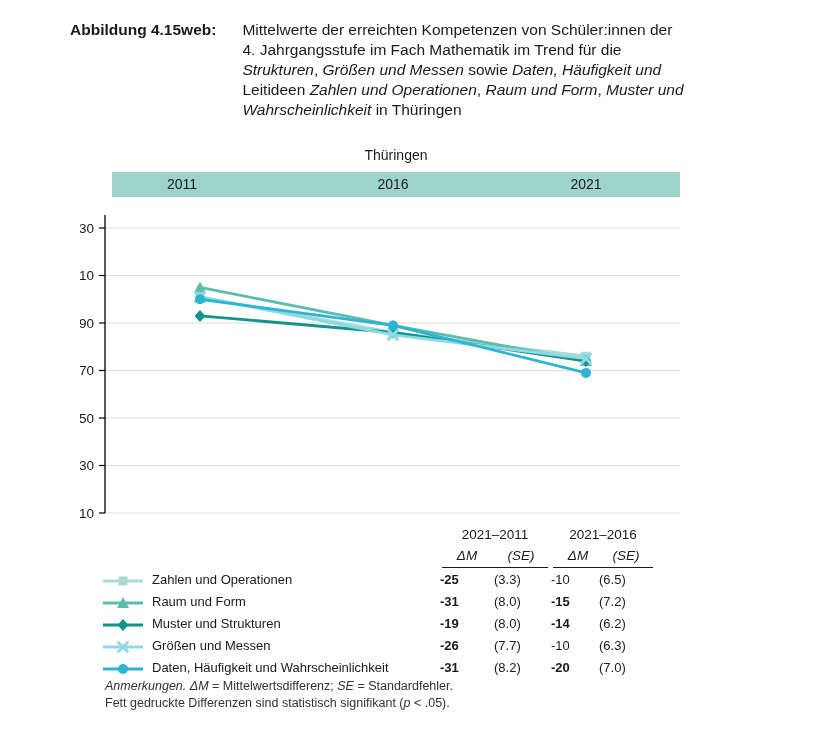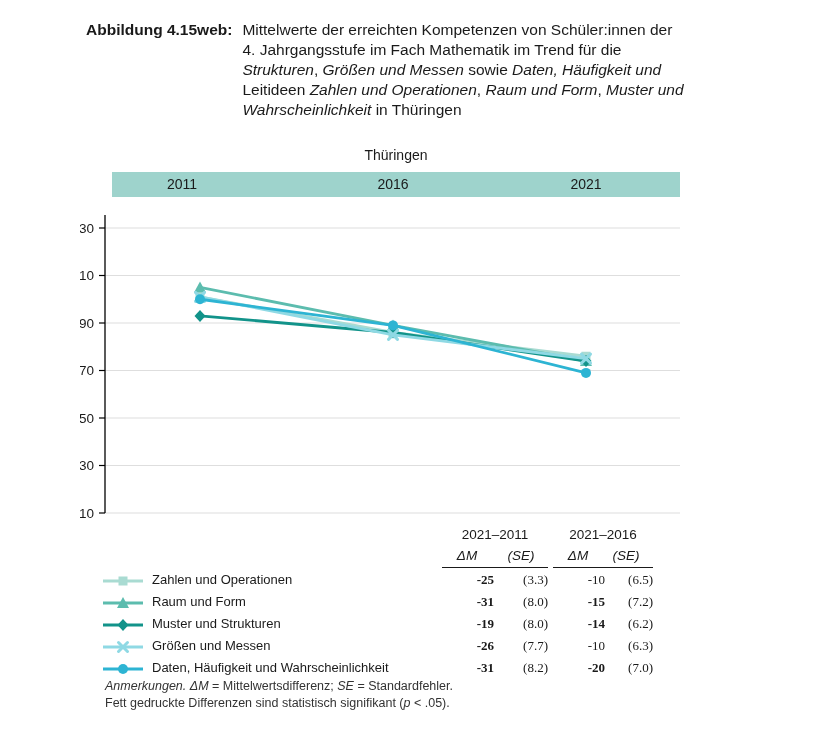--- a/index.html
+++ b/index.html
@@ -2,21 +2,21 @@
 <html><head>
 <meta charset="utf-8">
 <style>
   html,body{margin:0;padding:0;background:#fff;}
   .page{position:relative;width:829px;height:745px;background:#fff;
         font-family:"Liberation Sans",sans-serif;color:#1a1a1a;overflow:hidden;}
   .abs{position:absolute;}
   .it{font-style:italic;}
 
   
-  .figure-head{left:86px;top:20px;display:flex;gap:10px;font-size:15.5px;line-height:20px;}
+  .figure-head{left:70px;top:20px;display:flex;gap:26px;font-size:15.5px;line-height:20px;}
   .fig-label{font-weight:700;white-space:nowrap;}
   .fig-title .line{white-space:nowrap;}
 
   
   .region-title{top:147px;left:112px;width:568px;text-align:center;font-size:14px;}
   .year-band{left:112px;top:172px;width:568px;height:25px;}
   .band-year{position:absolute;top:4px;transform:translateX(-50%);font-size:14px;}
 
   
   .plot{left:80px;top:205px;}
@@ -24,21 +24,21 @@
   
   .tbl-group{top:527px;font-size:13.5px;text-align:center;}
   .tbl-sub{top:548px;font-size:13.5px;font-style:italic;text-align:center;}
   .tbl-rule{top:567px;height:0;border-top:1.5px solid #1a1a1a;}
 
   
   .legend-block{left:103px;top:569px;width:560px;}
   .lt-row{position:relative;height:22px;}
   .lt-marker{position:absolute;left:0;top:5px;}
   .lt-label{position:absolute;left:49px;top:3px;font-size:13px;white-space:nowrap;}
-  .lt-cell{position:absolute;top:3px;width:54px;text-align:right;font-size:13px;font-family:Liberation Serif, serif;}
+  .lt-cell{position:absolute;top:3px;width:54px;text-align:left;font-size:13px;}
   .lt-cell.b{font-weight:700;}
   .c1{left:337px;} .c2{left:391px;} .c3{left:448px;} .c4{left:496px;}
 
   
   .notes{left:105px;top:678px;font-size:12.5px;line-height:17px;color:#333;}
 </style>
 </head>
 <body>
 
 <div class="page">

